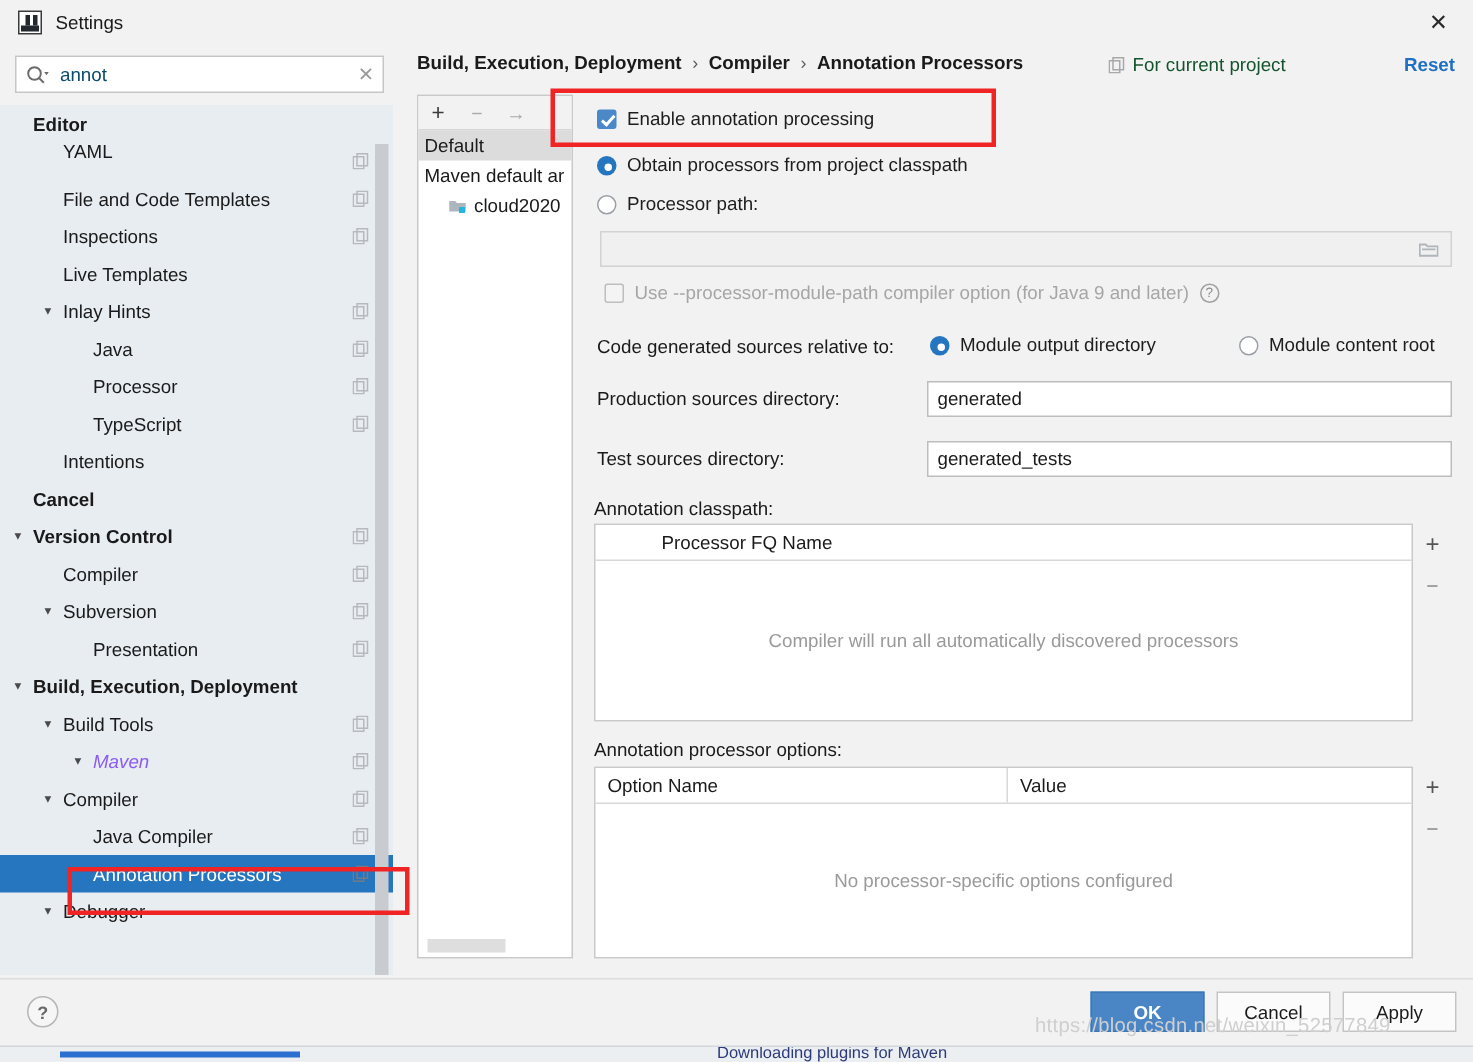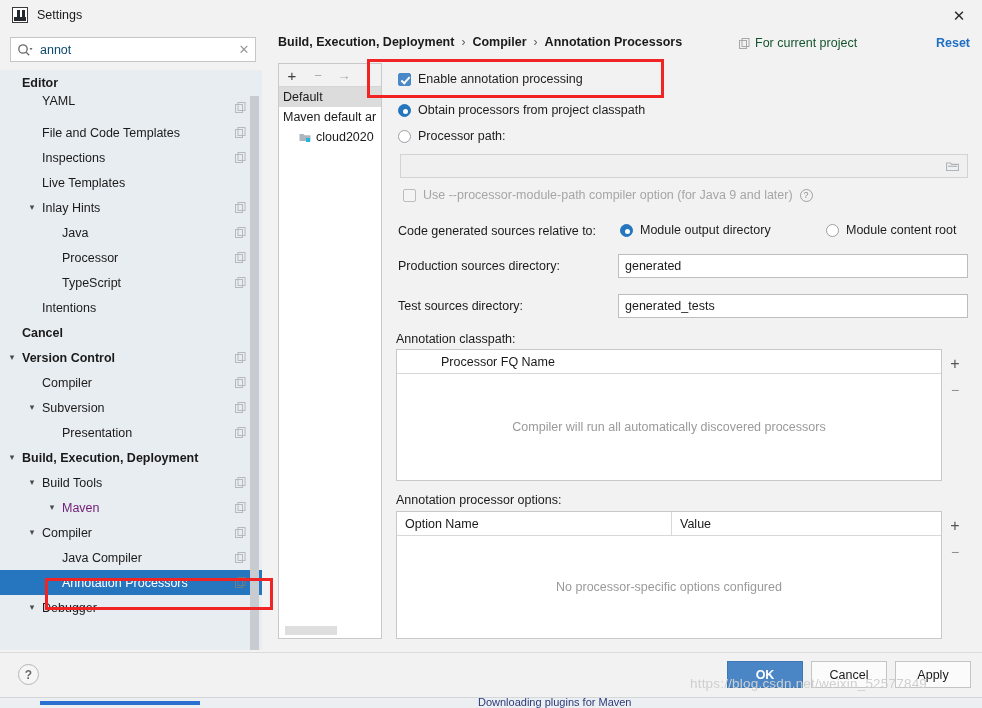--- a/index.html
+++ b/index.html
@@ -70,21 +70,21 @@
   .tree-row {
     position: relative; height: 25px; display: flex; align-items: center;
     white-space: nowrap;
   }
   .tree-row .twisty {
     position: absolute; width: 12px; text-align: center; color: #4a4a4a;
     font-size: 9px; line-height: 1;
   }
   .tree-row .lbl { font-size: 12.5px; color: #1a1a1a; }
   .tree-row.bold .lbl { font-weight: bold; }
-  .tree-row.maven .lbl { color: #701a75; }
+  .tree-row.maven .lbl { color: #8b5cf6; font-style: italic; }
   .tree-row.selected { background: #2675bf; }
   .tree-row.selected .lbl { color: #ffffff; }
   .copy-ic {
     position: absolute; right: 16px; width: 11px; height: 11px;
     opacity: .45;
   }
   .tree-row.selected .copy-ic { opacity: .85; }
   .tree-row.clipped .lbl { position: relative; top: -7px; }
 
   #sidebar-scroll {

